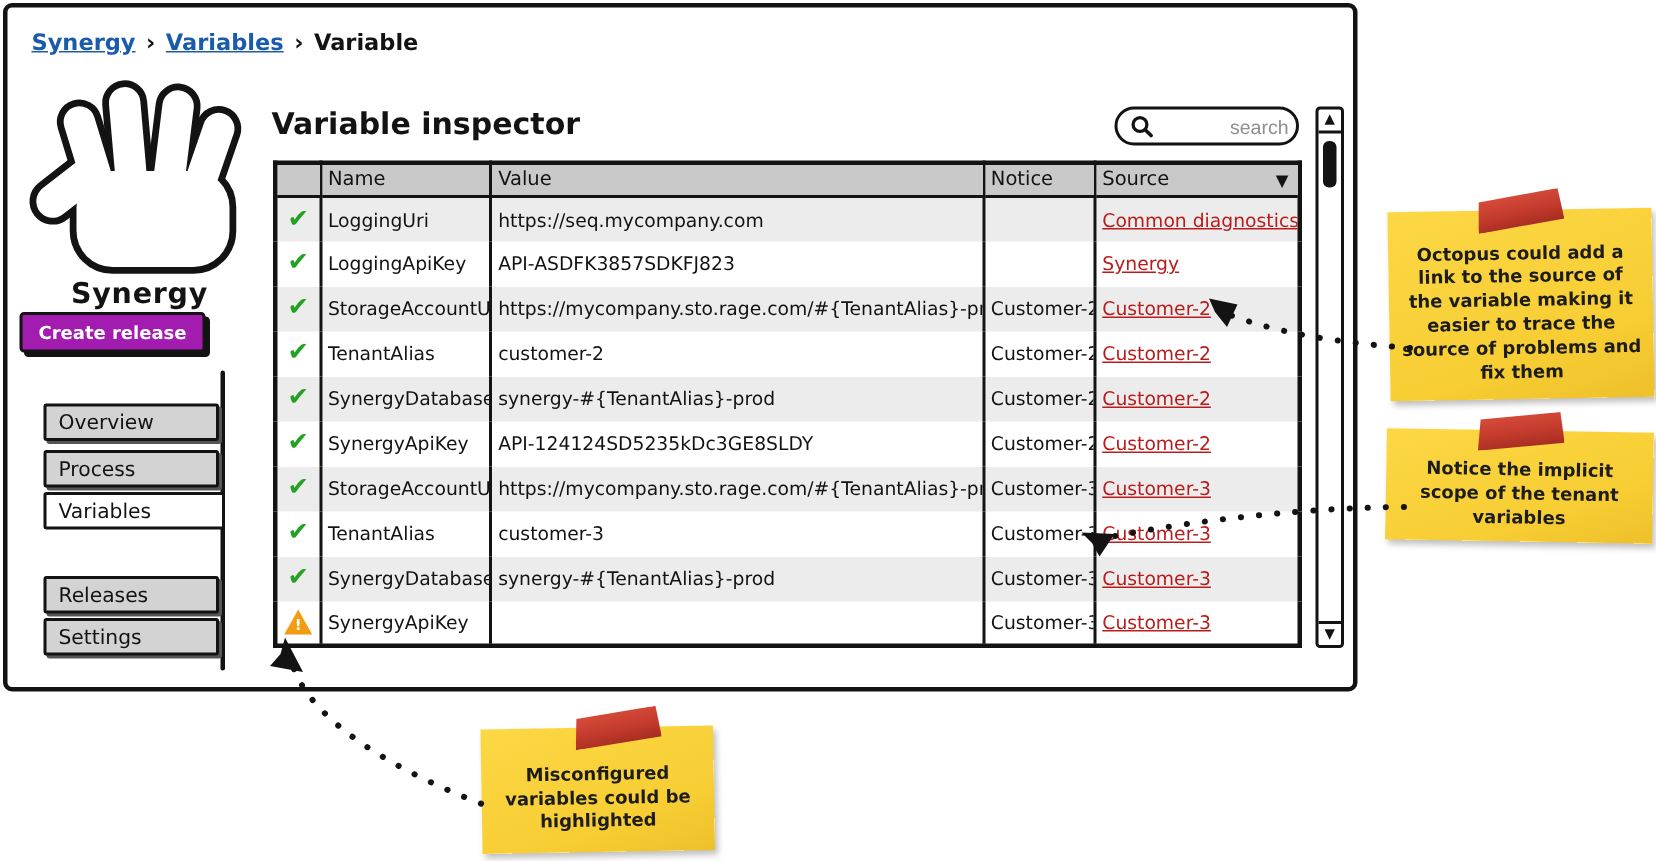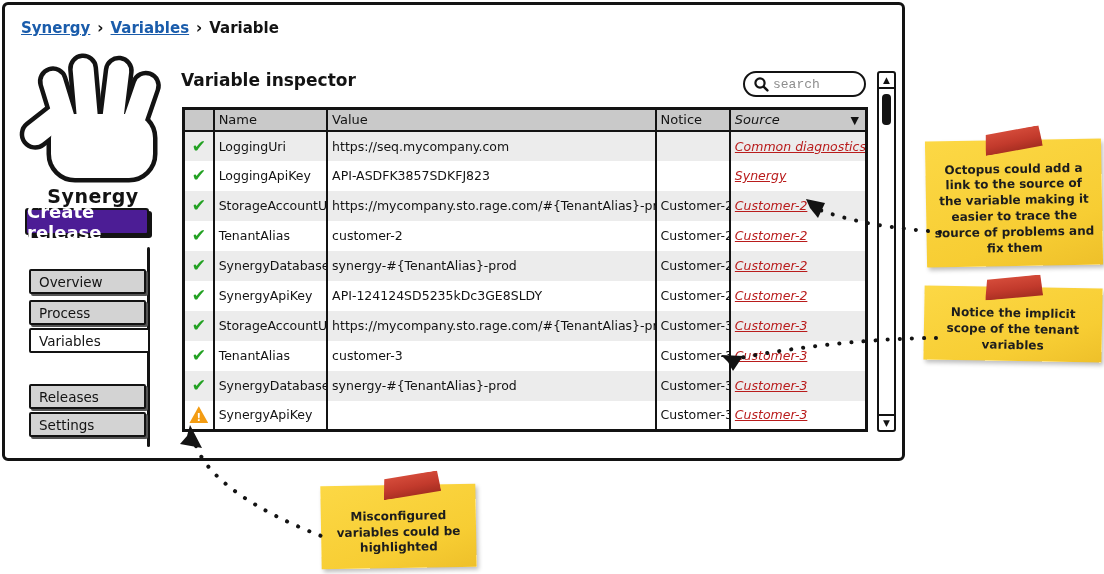--- a/index.html
+++ b/index.html
@@ -13,50 +13,50 @@
 
   .breadcrumb { position:absolute; left:16px; top:14px; font-size:15px; font-weight:bold; }
   .breadcrumb a { color:#1a5cab; text-decoration:underline; cursor:pointer; }
   .breadcrumb .sep { margin:0 7px; color:#131313; }
   .breadcrumb .current { color:#131313; }
 
   
   .hand { position:absolute; left:14px; top:48px; width:150px; height:130px; }
   .app-name { position:absolute; left:8px; top:180px; width:160px; text-align:center;
     font-size:19px; font-weight:600; letter-spacing:.5px; }
-  .create-btn { position:absolute; left:20px; top:203px; width:124px; height:27px;
-    background:#4c1d95; border:2px solid #131313; border-radius:3px;
-    box-shadow:3px 3px 0 #131313; color:#fff; font-weight:bold; font-size:18px;
+  .create-btn { position:absolute; left:8px; top:203px; width:124px; height:27px;
+    background:#a21caf; border:2px solid #131313; border-radius:3px;
+    box-shadow:3px 3px 0 #131313; color:#fff; font-weight:bold; font-size:12px;
     display:flex; align-items:center; justify-content:center; cursor:pointer; }
   .tab-rail { position:absolute; left:142px; top:242px; width:3px; height:200px;
     background:#131313; border-radius:2px; }
   .side-tab { position:absolute; left:24px; width:117px; height:25px;
     background:#d3d3d3; border:2px solid #131313; border-radius:2px;
     box-shadow:2px 2px 0 #555; font-size:13.5px; display:flex; align-items:center;
     padding-left:8px; cursor:pointer; }
   .side-tab.selected { background:#fff; width:121px; box-shadow:none; z-index:2; }
 
   
-  .main-title { position:absolute; left:176px; top:65px; font-size:17px; font-weight:600; }
+  .main-title { position:absolute; left:176px; top:65px; font-size:20px; font-weight:600; }
   .search { position:absolute; left:738px; top:66px; width:123px; height:26px;
     border:2px solid #131313; border-radius:14px; display:flex; align-items:center;
     padding:0 8px; background:#fff; }
   .search input { border:none; outline:none; width:86px; font-size:13px;
-    font-family:Liberation Mono, monospace; color:#131313; background:transparent; }
+    font-family:Liberation Sans, sans-serif; color:#131313; background:transparent;text-align:right; }
   .search input::placeholder { color:#8d8d8d; }
   .search svg { flex:0 0 auto; margin-right:4px; }
 
   
   .vtable { position:absolute; left:177px; top:102px; width:686px;
     border:3px solid #131313; border-collapse:collapse; table-layout:fixed;
     background:#fff; font-size:12.5px; }
   .vtable th { background:#c9c9c9; font-weight:normal; font-size:13px; text-align:left;
     height:22px; padding:0 4px; border-bottom:2px solid #131313; position:relative; }
   .vtable th, .vtable td { border-right:2px solid #131313; overflow:hidden; white-space:nowrap;margin-left:36px; }
-  .vtable th:last-child, .vtable td:last-child { border-right:none;font-style:italic; }
+  .vtable th:last-child, .vtable td:last-child { border-right:none; }
   .vtable td { height:30px; padding:0 4px; }
   .vtable tr.alt td { background:#ececec; }
   .vtable a { color:#b91c1c; text-decoration:underline; cursor:pointer; }
   .sort-ind { position:absolute; right:6px; top:4px; font-size:11px; }
   .cell-status { text-align:center; }
   .check { color:#23a123; font-size:17px; font-weight:bold; line-height:1; }
   .warn { display:inline-flex; width:19px; height:17px; background:#f39c12;
     clip-path:polygon(50% 0, 100% 100%, 0 100%); align-items:flex-end;
     justify-content:center; vertical-align:middle; }
   .warn .ex { color:#fff; font-size:10px; font-weight:bold; line-height:1.15; }

